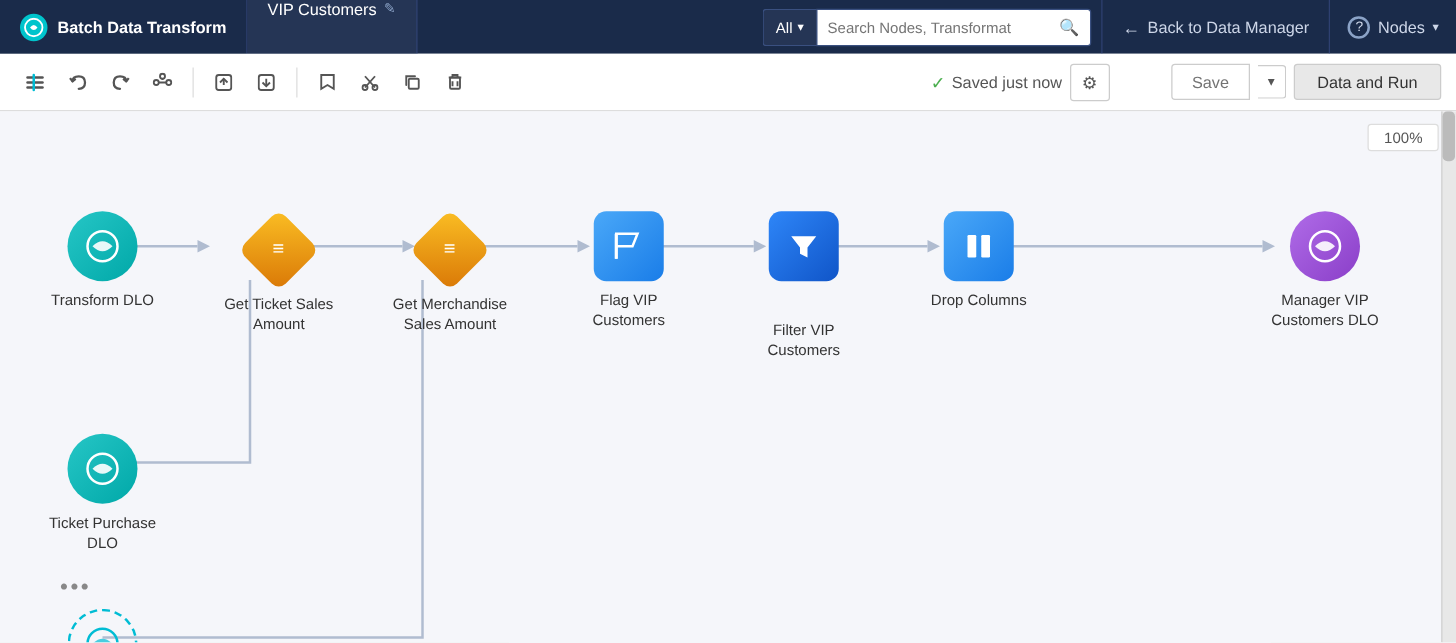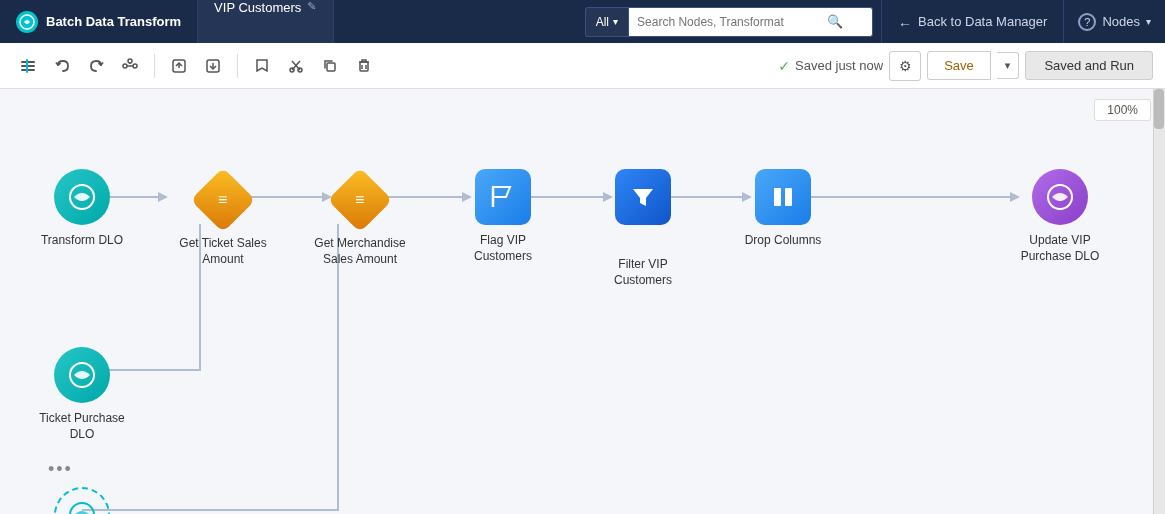--- a/index.html
+++ b/index.html
@@ -56,21 +56,21 @@
     .nav-filter-select {
       display: flex; align-items: center; gap: 4px;
       background: #253555; border: 1px solid #3a5080; border-right: none;
       padding: 4px 10px; height: 30px; cursor: pointer; color: #fff;
       border-radius: 3px 0 0 3px; font-size: 12px;
     }
     .nav-search-box {
       display: flex; align-items: center;
       background: #fff; border: 1px solid #3a5080;
       padding: 4px 8px; height: 30px; border-radius: 0 3px 3px 0;
-      width: 245px;
+      width: 220px;
     }
     .nav-search-box input {
       border: none; outline: none; font-size: 12px; width: 190px; color: #555;
       background: transparent;
     }
     .nav-search-icon { color: #888; font-size: 13px; }
     .nav-back-btn {
       display: flex; align-items: center; gap: 6px;
       padding: 0 16px; height: 100%; cursor: pointer;
       color: #cdd6e8; border-left: 1px solid #2e4070; border-right: 1px solid #2e4070;
@@ -98,21 +98,21 @@
     .toolbar-right {
       margin-left: auto; display: flex; align-items: center; gap: 6px;
     }
     .saved-status {
       display: flex; align-items: center; gap: 5px;
       color: #555; font-size: 13px;
     }
     .saved-check { color: #4caf50; font-size: 14px; }
     .save-btn {
       padding: 6px 16px; background: #fff; border: 1px solid #ccc;
-      border-radius: 3px 0 0 3px; cursor: pointer; font-size: 13px; color: #a16207;
+      border-radius: 3px 0 0 3px; cursor: pointer; font-size: 13px; color: #737373; margin-left: 43px;
     }
     .save-dropdown-btn {
       padding: 6px 8px; background: #fff; border: 1px solid #ccc; border-left: none;
       border-radius: 0 3px 3px 0; cursor: pointer; font-size: 11px; color: #555;
     }
     .save-run-btn {
       padding: 6px 18px; background: #e8e8e8; border: 1px solid #ccc;
       border-radius: 3px; cursor: pointer; font-size: 13px; color: #333; font-weight: 500;
     }
     .gear-btn {
@@ -304,21 +304,21 @@
     </button>
 
     <div class="toolbar-right">
       <div class="saved-status">
         <span class="saved-check">✓</span>
         <span>Saved just now</span>
       </div>
       <button class="gear-btn">⚙</button>
       <button class="save-btn">Save</button>
       <button class="save-dropdown-btn">▾</button>
-      <button class="save-run-btn">Saved and Run</button>
+      <button class="save-run-btn">Data and Run</button>
     </div>
   </div>
 
   <div class="canvas" style="position:relative;">
 
     <div class="zoom-indicator">
       <span>100%</span>
     </div>
 
     <svg class="paths" xmlns="http://www.w3.org/2000/svg">
@@ -426,21 +426,21 @@
       <div class="node-label">Drop Columns</div>
     </div>
 
     <div class="node-abs" style="left:1005px; top:80px;">
       <div class="node-icon purple">
         <svg width="28" height="28" viewBox="0 0 28 28" fill="none">
             <circle cx="14" cy="14" r="12" fill="none" stroke="#fff" stroke-width="2"></circle>
             <path d="M6 14 Q14 6 22 14 Q14 22 6 14" fill="#fff" opacity="0.9"></path>
           </svg>
       </div>
-      <div class="node-label">Update VIP Purchase DLO</div>
+      <div class="node-label">Manager VIP Customers DLO</div>
     </div>
 
     <div class="scrollbar-right">
       <div class="scrollbar-thumb"></div>
     </div>
 
   </div>
 </div>
 
 </body></html>

